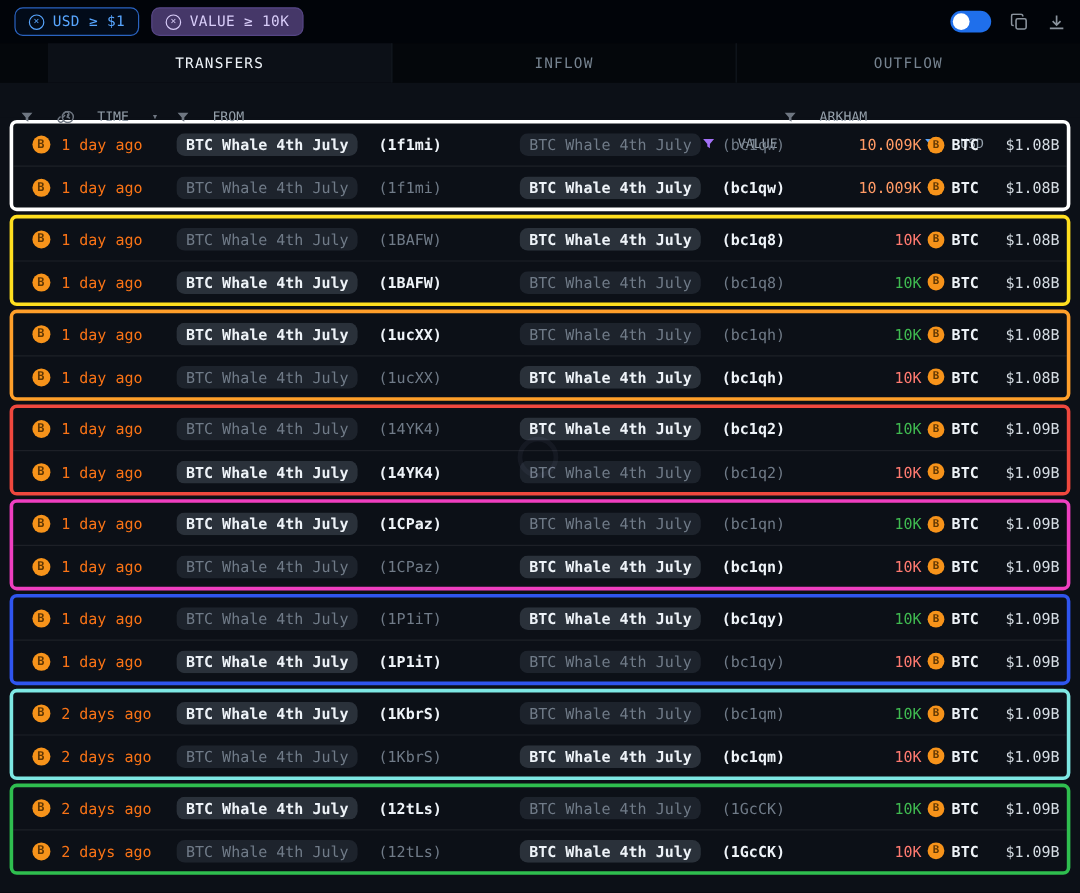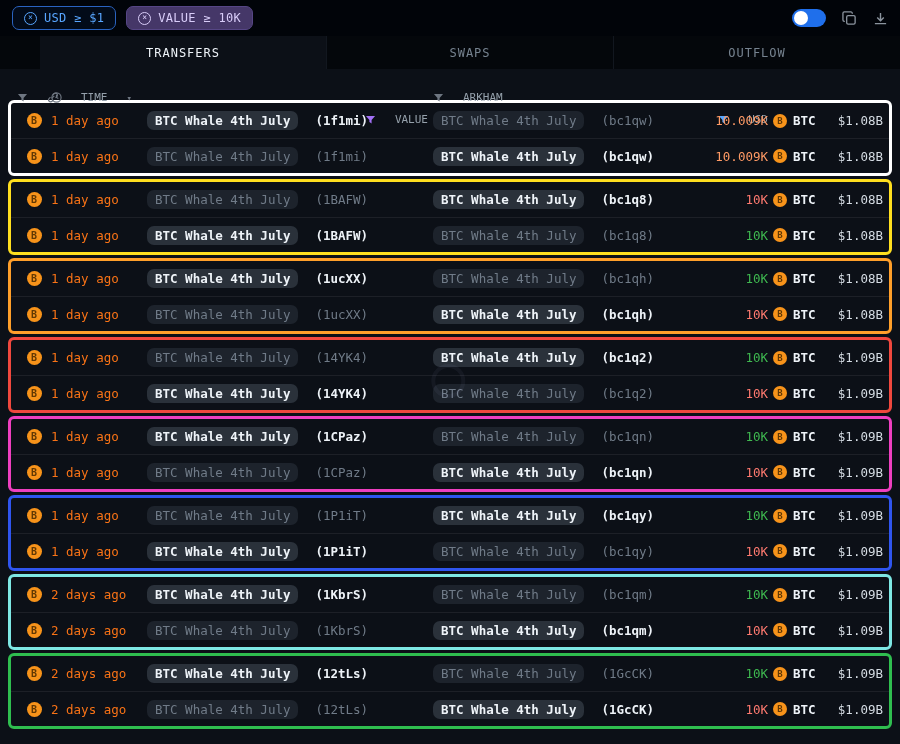--- a/index.html
+++ b/index.html
@@ -83,21 +83,21 @@
     <span class="icon-btn">
       <svg width="15" height="15" viewBox="0 0 16 16" fill="none" stroke="#8b949e" stroke-width="1.5">
           <path d="M8 2v8M4.5 7 8 10.5 11.5 7M2 13.5h12"></path>
         </svg>
     </span>
   </div>
 </div>
 
 <div class="tabs">
   <div class="tab active">TRANSFERS</div>
-  <div class="tab">SWAPS</div>
+  <div class="tab">INFLOW</div>
   <div class="tab">OUTFLOW</div>
 </div>
 
 <div class="panel">
   <div class="thead grid">
     <div class="h">
       <svg class="fun" width="11" height="10" viewBox="0 0 12 11">
           <path d="M1 1h10L7.2 5.4v3.9L4.8 7.7V5.4Z" fill="#6e7681"></path>
         </svg>
       <svg class="fun" width="12" height="11" viewBox="0 0 14 13" fill="none" stroke="#6e7681" stroke-width="1.4">
@@ -105,20 +105,26 @@
         </svg>
     </div>
     <div class="h">
       <svg class="fun" width="11" height="11" viewBox="0 0 12 12" fill="none" stroke="#6e7681" stroke-width="1.3">
           <circle cx="6" cy="6" r="5"></circle>
           <path d="M6 3.2V6l2 1.2"></path>
         </svg>
       <span>TIME</span>
       <span class="caret">▾</span>
     </div>
+    <div class="h">
+      <svg class="fun" width="11" height="10" viewBox="0 0 12 11">
+          <path d="M1 1h10L7.2 5.4v3.9L4.8 7.7V5.4Z" fill="#6e7681"></path>
+        </svg>
+      <span>FROM</span>
+    </div>
     <div class="h h-right">
       <svg class="fun" width="11" height="10" viewBox="0 0 12 11">
           <path d="M1 1h10L7.2 5.4v3.9L4.8 7.7V5.4Z" fill="#a371f7"></path>
         </svg>
       <span>VALUE</span>
     </div>
     <div class="h">
       <svg class="fun" width="11" height="10" viewBox="0 0 12 11">
           <path d="M1 1h10L7.2 5.4v3.9L4.8 7.7V5.4Z" fill="#6e7681"></path>
         </svg>

